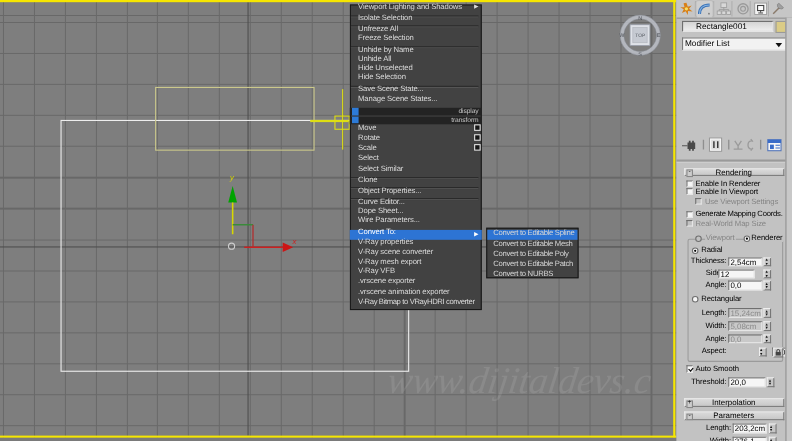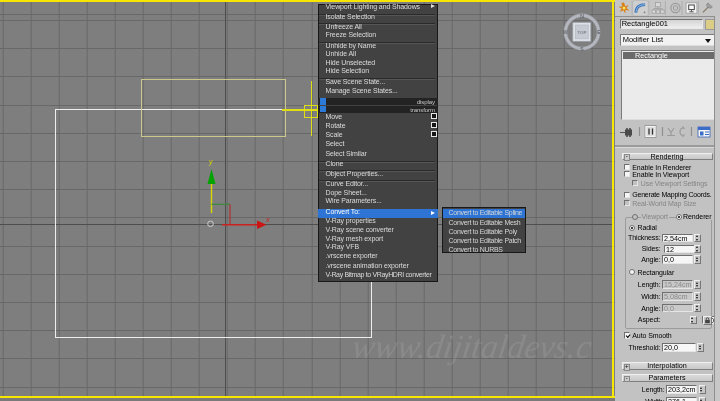--- a/index.html
+++ b/index.html
@@ -44,21 +44,21 @@
   #submenu{position:absolute;left:441.5px;top:207.3px;width:84.5px;height:46px;
     background:#424242;border:1px solid #181818;box-sizing:border-box;}
   .si{position:relative;height:9.1px;line-height:9.3px;padding-left:6px;color:#d6d6d6;
     font-size:7px;letter-spacing:-0.28px;white-space:nowrap;}
   
   #panel{position:absolute;left:614.5px;top:0;width:105.5px;height:401px;background:#c2c2c2;font-size:7px;color:#111;}
   #panel .abs{position:absolute;}
   .tabbar{position:absolute;left:0.5px;top:0;width:105px;height:16px;background:#c6c6c6;border-bottom:1px solid #8f8f8f;}
   .namefield{position:absolute;left:5.2px;top:19.4px;width:83px;height:10px;background:linear-gradient(180deg,#d4d4d4,#eeeeee);
     border:1px solid #6f6f6f;border-right-color:#e8e8e8;border-bottom-color:#e8e8e8;box-sizing:border-box;
-    font-size:7.5px;line-height:8.5px;padding-left:1px;color:#000;}
+    font-size:7.5px;line-height:8.5px;padding-left:12px;color:#000;}
   .swatch{position:absolute;left:90.2px;top:19.4px;width:10.4px;height:10.2px;background:#dbcc86;border:1px solid #9a9a9a;box-sizing:border-box;}
   .modlist{position:absolute;left:5.2px;top:34.2px;width:95px;height:11.6px;background:#f2f2f2;
     border:1px solid #7a7a7a;border-right-color:#ddd;border-bottom-color:#ddd;box-sizing:border-box;
     font-size:7.5px;line-height:10px;padding-left:2px;color:#000;}
   .modarrow{position:absolute;right:3px;top:3.5px;width:0;height:0;border-top:4px solid #111;border-left:3px solid transparent;border-right:3px solid transparent;}
   .stack{position:absolute;left:6.5px;top:49.8px;width:95px;height:70px;background:#ebebeb;
     border:1px solid #7a7a7a;border-right-color:#ddd;border-bottom-color:#ddd;box-sizing:border-box;}
   .stacksel{position:absolute;left:1px;top:1px;width:91.5px;height:7.6px;background:#6b6b6b;color:#fff;
     font-size:7.3px;line-height:7.8px;padding-left:12px;box-sizing:border-box;}
   .stktools{position:absolute;left:2px;top:123px;width:100px;height:16px;color:#4c4c4c;}
@@ -217,23 +217,20 @@
         </g>
         <g transform="translate(92.5,8)">
           <path d="M-4.6,4.4 L2.2,-2.4" stroke="#8a7a6a" stroke-width="1.3"></path>
           <path d="M0.6,-5 L4.8,-1 L3.4,0.2 L0.6,-0.4 L-0.6,-1.8 L-0.8,-4 Z" fill="#a0a0a0" stroke="#707070" stroke-width="0.5"></path>
         </g>
       </svg>
     </div>
     <div class="namefield">Rectangle001</div>
     <div class="swatch"></div>
     <div class="modlist">Modifier List<span class="modarrow"></span></div>
-    <div class="stack">
-        <div class="stacksel">Rectangle</div>
-      </div>
     <div class="stktools">
       <svg width="100" height="16" viewBox="0 0 100 16">
         <g>
           <path d="M3,9.5 L8,9.5" stroke="#555" stroke-width="1"></path>
           <path d="M8,6.5 L15,6.5 L15,12.5 L8,12.5 Z" fill="#4a4a4a"></path>
           <path d="M10,5 L10,14 M13,5 L13,14" stroke="#4a4a4a" stroke-width="1.6"></path>
           <line x1="22.5" y1="4" x2="22.5" y2="13" stroke="#8f8f8f" stroke-width="1.2"></line>
           <rect x="28" y="2.5" width="11" height="12" fill="#dcdcdc" stroke="#9a9a9a"></rect>
           <rect x="29" y="3.5" width="9" height="10" fill="none" stroke="#f4f4f4"></rect>
           <path d="M32,5.5 L32,11.5 M35.5,5.5 L35.5,11.5" stroke="#333" stroke-width="1.3"></path>
@@ -264,21 +261,21 @@
     <div class="radio rdis" style="left:17.8px;top:213.8px;"></div>
       <div class="cblab dis" style="left:26px;top:213.3px;background:#c2c2c2;padding:0 1px;">Viewport</div>
     <div class="radio sel" style="left:61px;top:213.8px;"></div>
       <div class="cblab" style="left:67.5px;top:213.3px;background:#c2c2c2;padding:0 1px;">Renderer</div>
     <div class="radio sel" style="left:14.6px;top:224.5px;"></div>
       <div class="cblab" style="left:23px;top:224px;">Radial</div>
     <div class="slab" style="left:8px;top:234.4px;width:38px;">Thickness:</div>
     <div class="sfield" style="left:47px;top:233.6px;width:31px;">2,54cm</div>
     <div class="spin" style="left:79.5px;top:233.6px;"></div>
     <div class="slab" style="left:8px;top:245.3px;width:38px;">Sides:</div>
-    <div class="sfield" style="left:49px;top:244.5px;width:33px;">12</div>
+    <div class="sfield" style="left:38px;top:244.5px;width:33px;">12</div>
     <div class="spin" style="left:79.5px;top:244.5px;"></div>
     <div class="slab" style="left:8px;top:256.2px;width:38px;">Angle:</div>
     <div class="sfield" style="left:47px;top:255.4px;width:31px;">0,0</div>
     <div class="spin" style="left:79.5px;top:255.4px;"></div>
     <div class="radio" style="left:14.6px;top:269.2px;"></div>
       <div class="cblab" style="left:23px;top:268.7px;">Rectangular</div>
     <div class="slab dis" style="left:8px;top:280.7px;width:38px;">Length:</div>
     <div class="sfield sfd" style="left:47px;top:279.9px;width:31px;">15,24cm</div>
     <div class="spin" style="left:79.5px;top:279.9px;"></div>
     <div class="slab dis" style="left:8px;top:292.6px;width:38px;">Width:</div>

